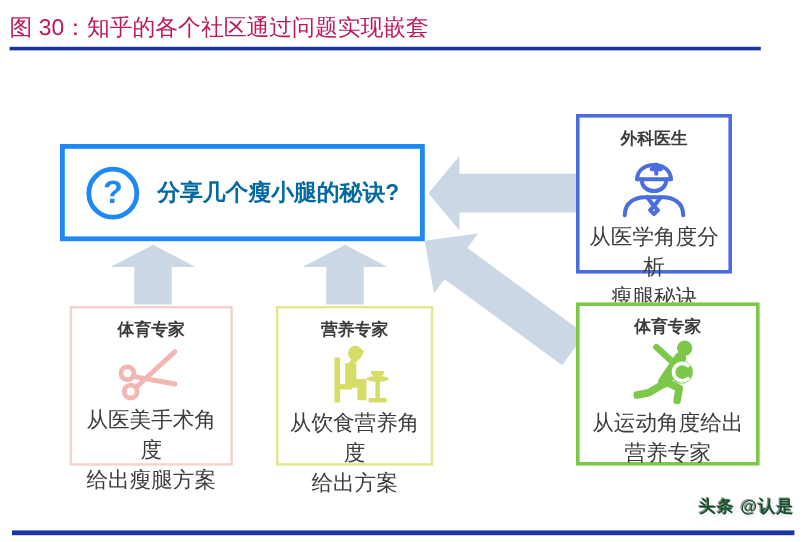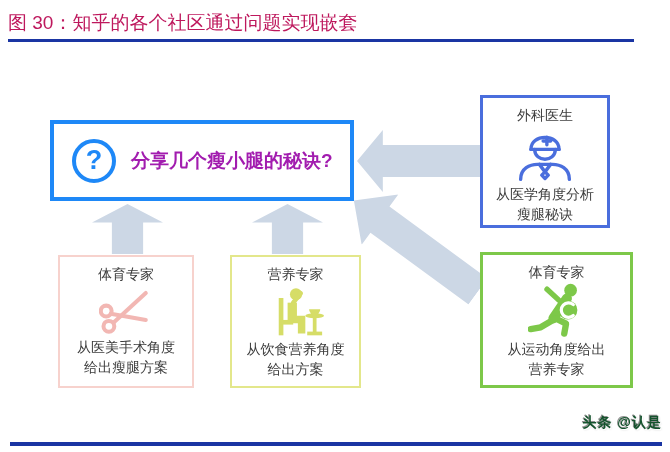--- a/index.html
+++ b/index.html
@@ -13,36 +13,36 @@
   
   .question-box{
     position:absolute;left:50px;top:120px;width:304px;height:81px;box-sizing:border-box;
     border:4px solid #1e88f7;background:#fff;display:flex;align-items:center;padding-left:18px;z-index:3;
   }
   .q-circle{
     width:44px;height:44px;border:4px solid #1e88f7;border-radius:50%;box-sizing:border-box;
     display:flex;align-items:center;justify-content:center;flex:none;
     color:#1e88f7;font-size:27px;font-weight:600;line-height:1;
   }
-  .q-text{margin-left:15px;font-size:19px;font-weight:600;color:#a21caf;white-space:nowrap;}
+  .q-text{margin-left:15px;font-size:19px;font-weight:600;color:#0369a1;white-space:nowrap;}
   
   .arrow{position:absolute;background:#ccd7e5;z-index:1;}
   .arrow-up{clip-path:polygon(50% 0,100% 37%,72% 37%,72% 100%,28% 100%,28% 37%,0 37%);}
   .arrow-left{clip-path:polygon(0 50%,21% 0,21% 24%,100% 24%,100% 76%,21% 76%,21% 100%);}
   .arrow-up-1{left:92px;top:204px;width:71px;height:50px;}
   .arrow-up-2{left:252px;top:204px;width:71px;height:50px;}
   .arrow-left-1{left:357px;top:130px;width:123px;height:62px;}
   .arrow-diag{left:339px;top:215px;width:154px;height:62px;transform:rotate(36.2deg);}
   
   .expert-box{
     position:absolute;background:#fff;box-sizing:border-box;display:flex;flex-direction:column;
     align-items:center;justify-content:space-between;padding:9px 4px 10px;z-index:2;
   }
-  .expert-title{font-size:14px;font-weight:400;color:#3c3c3c;}
-  .expert-desc{font-size:14px;font-weight:500;color:#3c3c3c;text-align:center;line-height:1.4;}
+  .expert-title{font-size:14px;font-weight:700;color:#3c3c3c;}
+  .expert-desc{font-size:18px;font-weight:500;color:#3c3c3c;text-align:center;line-height:1.4;}
   .expert-desc span{display:block;}
   .box-beauty{left:58px;top:255px;width:136px;height:133px;border:2px solid #f7d2cd;}
   .box-nutrition{left:230px;top:255px;width:131px;height:133px;border:2px solid #e3e78b;}
   .box-surgeon{left:480px;top:95px;width:130px;height:133px;border:3px solid #4a6edd;}
   .box-sports{left:480px;top:252px;width:153px;height:136px;border:3px solid #7dc849;}
   .icon-wrap{flex:none;display:flex;align-items:center;justify-content:center;}
   
   .watermark{
     position:absolute;right:8px;top:414px;font-size:14px;font-weight:bold;letter-spacing:1px;
     color:#14532d;text-shadow:-1px -1px 0 #8f8f8f,1px 1px 0 #ffffff,1px 1px 2px rgba(0,0,0,.18);

